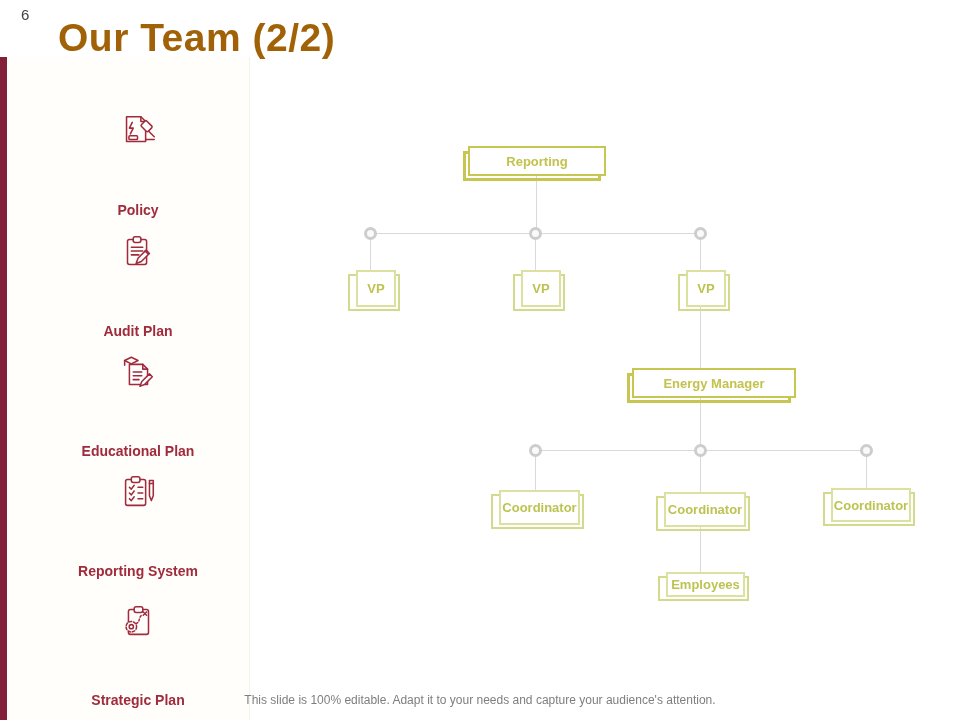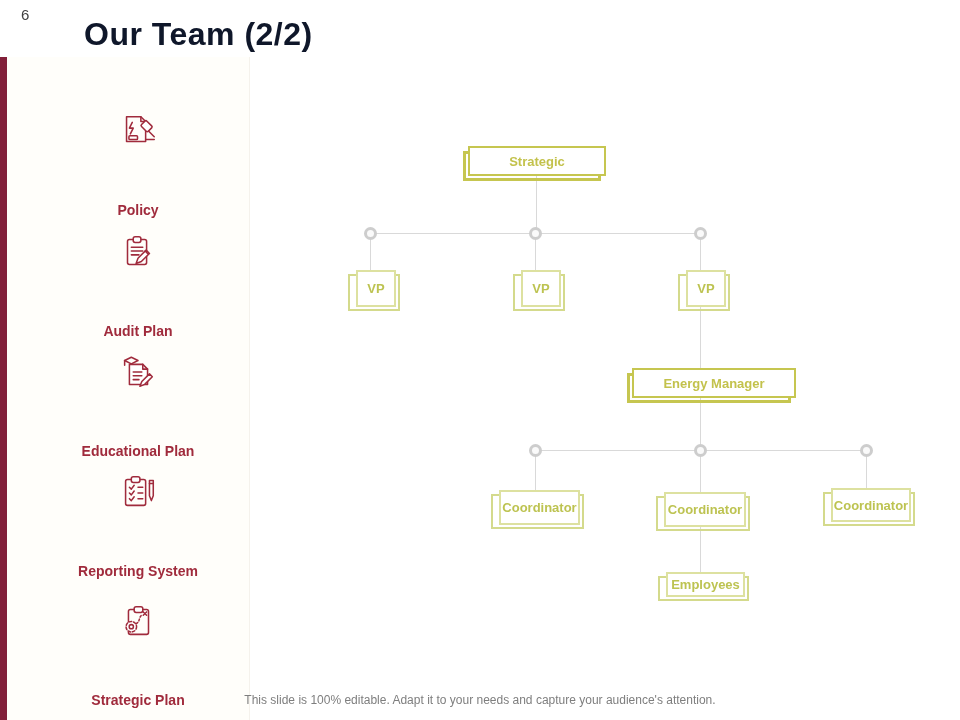--- a/index.html
+++ b/index.html
@@ -12,21 +12,21 @@
     --connector-gray:#D9D9D9;
     --footer-gray:#7E7E7E;
   }
   *{box-sizing:border-box;margin:0;padding:0;}
   html,body{width:960px;height:720px;overflow:hidden;}
   body{font-family:"Liberation Sans",sans-serif;background:#fff;position:relative;}
   .slide{position:absolute;inset:0;background:#fff;}
   .left-panel{position:absolute;left:7px;top:57px;width:243px;height:663px;background:#fffefa;border-right:1px solid #f5f2ec;}
   .left-bar{position:absolute;left:0;top:57px;width:7px;height:663px;background:var(--left-bar-maroon);}
   .page-num{position:absolute;left:21px;top:6px;font-size:15px;color:#404040;}
-  .title{position:absolute;left:58px;top:16px;font-size:32px;font-weight:bold;color:#0f172a;letter-spacing:.5px;margin-left:26px;}
+  .title{position:absolute;left:58px;top:16px;font-size:39px;font-weight:bold;color:#a16207;letter-spacing:.5px;}
   
   .side-item{position:absolute;left:58px;width:160px;display:flex;flex-direction:column;align-items:center;gap:6px;}
   .side-icon{width:42px;height:42px;color:var(--accent-maroon);display:block;}
   .side-icon svg{width:42px;height:42px;display:block;}
   .side-label{font-size:14px;font-weight:bold;color:var(--accent-maroon);white-space:nowrap;margin-top:44px;}
   
   .line{position:absolute;background:var(--connector-gray);}
   .joint{position:absolute;width:13px;height:13px;border:3px solid #CDCDCD;border-radius:50%;background:#fafafa;}
   
   .node{position:absolute;}
@@ -139,21 +139,21 @@
 
     <div class="joint" style="left:364px;top:227px"></div>
     <div class="joint" style="left:529px;top:227px"></div>
     <div class="joint" style="left:694px;top:227px"></div>
     <div class="joint" style="left:529px;top:444px"></div>
     <div class="joint" style="left:694px;top:444px"></div>
     <div class="joint" style="left:860px;top:444px"></div>
 
     <div class="node strong" style="left:468px;top:146px;width:138px;height:30px">
       <div class="shadow"></div>
-      <div class="box">Strategic</div>
+      <div class="box">Reporting</div>
     </div>
 
     <div class="node pale" style="left:344px;top:270px;width:52px;height:37px">
       <div class="shadow"></div>
       <div class="box">VP</div>
     </div>
     <div class="node pale" style="left:509px;top:270px;width:52px;height:37px">
       <div class="shadow"></div>
       <div class="box">VP</div>
     </div>

